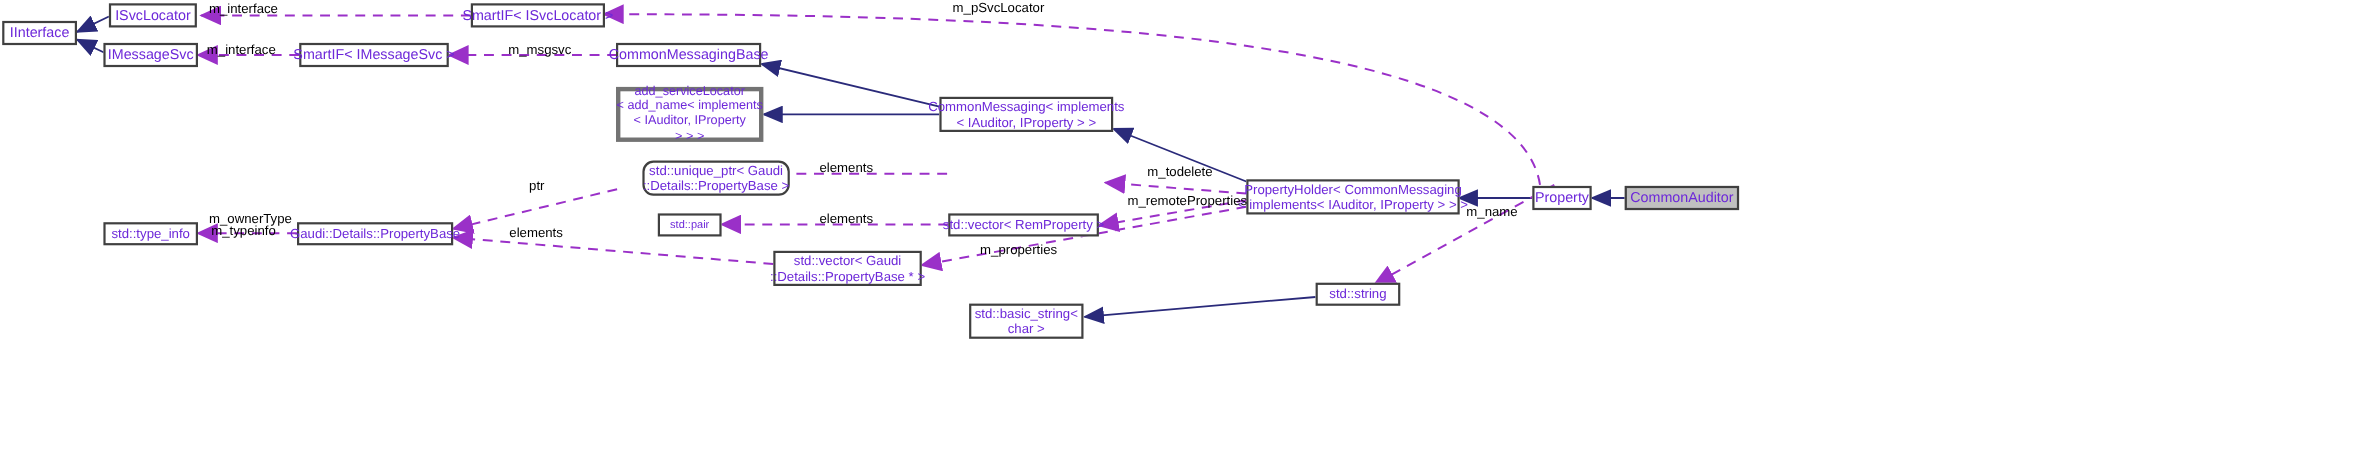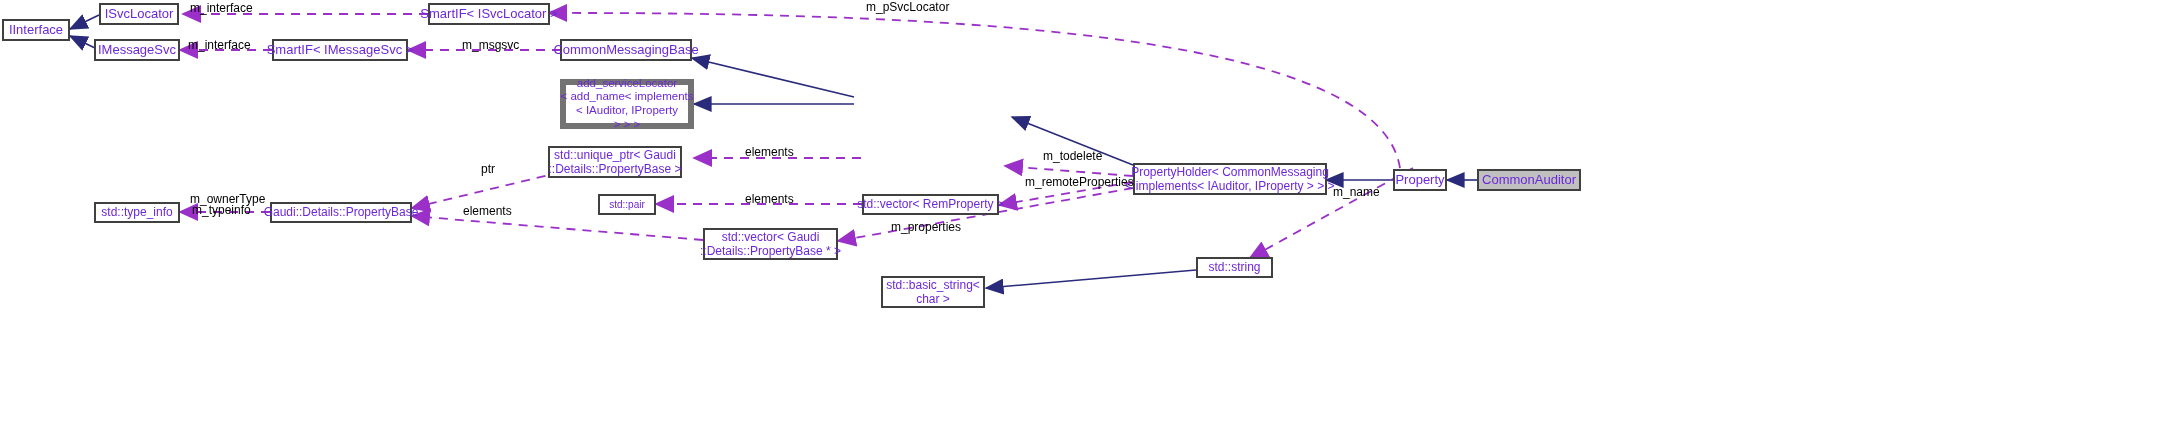--- a/index.html
+++ b/index.html
@@ -3,21 +3,21 @@
 <meta charset="utf-8">
 <style>
   html,body{margin:0;padding:0;background:#ffffff;}
   #canvas{position:relative;width:2163px;height:429px;background:#ffffff;
           font-family:"Liberation Sans","DejaVu Sans",sans-serif;overflow:hidden;}
   svg.edges{position:absolute;left:0;top:0;width:2163px;height:429px;pointer-events:none;}
   .node{position:absolute;box-sizing:border-box;display:flex;align-items:center;
         justify-content:center;text-align:center;background:#ffffff;
         border:1px solid #404040;color:#6d28d9;line-height:1.18;white-space:pre;}
   .node.thick{border:2px solid #404040;}
-  .node.thin{border:6px solid #737373;}
+  .node.thin{border:4px solid #737373;}
   .node.hl{background:#c0c0c0;border:2px solid #404040;}
   .edgelabel{position:absolute;color:#000000;white-space:pre;line-height:1.15;
              background:transparent;text-align:center;}
 </style>
 </head>
 <body>
 
 <div id="canvas">
 
   <svg class="edges" viewBox="0 0 2163 429" xmlns="http://www.w3.org/2000/svg">
@@ -68,23 +68,25 @@
 
   <div class="node thick" style="left:272px;top:39px;width:136px;height:22px;font-size:13px;">SmartIF&lt; IMessageSvc &gt;</div>
 
   <div class="node thick" style="left:560px;top:39px;width:132px;height:22px;font-size:13px;">CommonMessagingBase</div>
 
   <div class="node thin" style="left:560px;top:79px;width:134px;height:50px;font-size:11.5px;">add_serviceLocator
 &lt; add_name&lt; implements
 &lt; IAuditor, IProperty
 &gt; &gt; &gt;</div>
 
+  <div class="node thick" style="left:854px;top:88px;width:158px;height:32px;font-size:12px;">CommonMessaging&lt; implements
+&lt; IAuditor, IProperty &gt; &gt;</div>
 
 
-  <div class="node thick" style="left:548px;top:146px;width:134px;height:32px;font-size:12px;">std::unique_ptr&lt; Gaudi
+  <div class="node thick" style="left:584px;top:146px;width:134px;height:32px;font-size:12px;border-radius:10px;">std::unique_ptr&lt; Gaudi
 ::Details::PropertyBase &gt;</div>
 
   <div class="node thick" style="left:1133px;top:163px;width:194px;height:32px;font-size:12px;">PropertyHolder&lt; CommonMessaging
 &lt; implements&lt; IAuditor, IProperty &gt; &gt; &gt;</div>
 
   <div class="node thick" style="left:94px;top:202px;width:86px;height:21px;font-size:12px;">std::type_info</div>
 
   <div class="node thick" style="left:270px;top:202px;width:142px;height:21px;font-size:12px;">Gaudi::Details::PropertyBase</div>
 
   <div class="node thick" style="left:598px;top:194px;width:58px;height:21px;font-size:10px;">std::pair</div>

